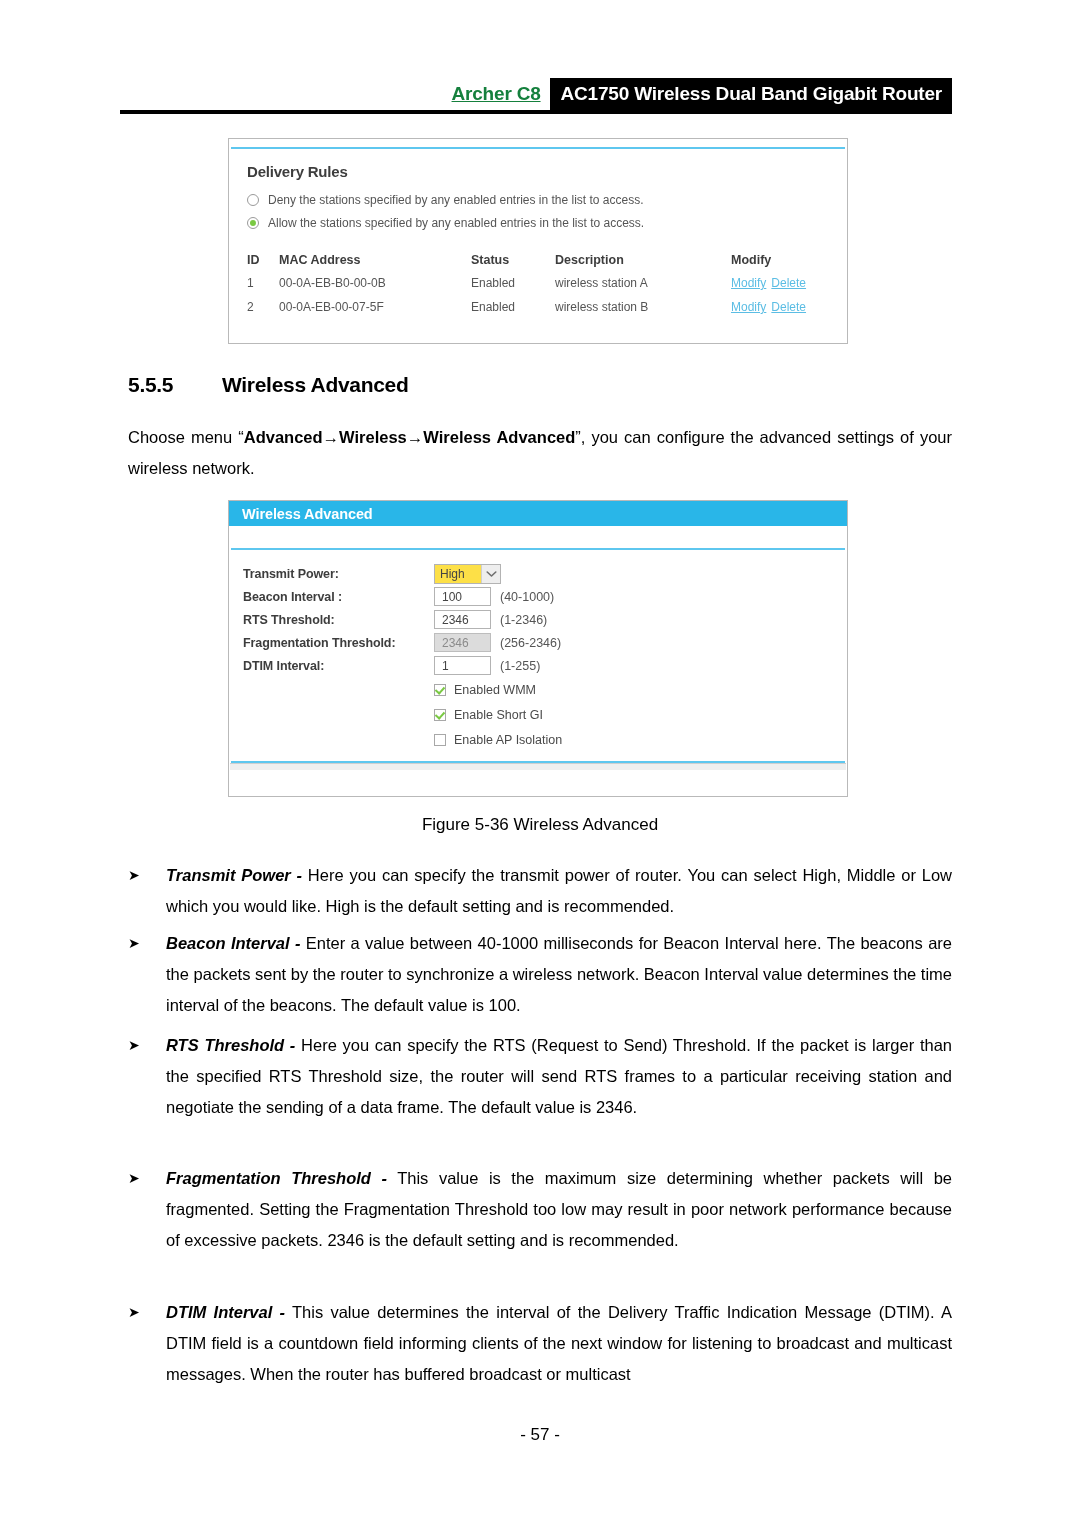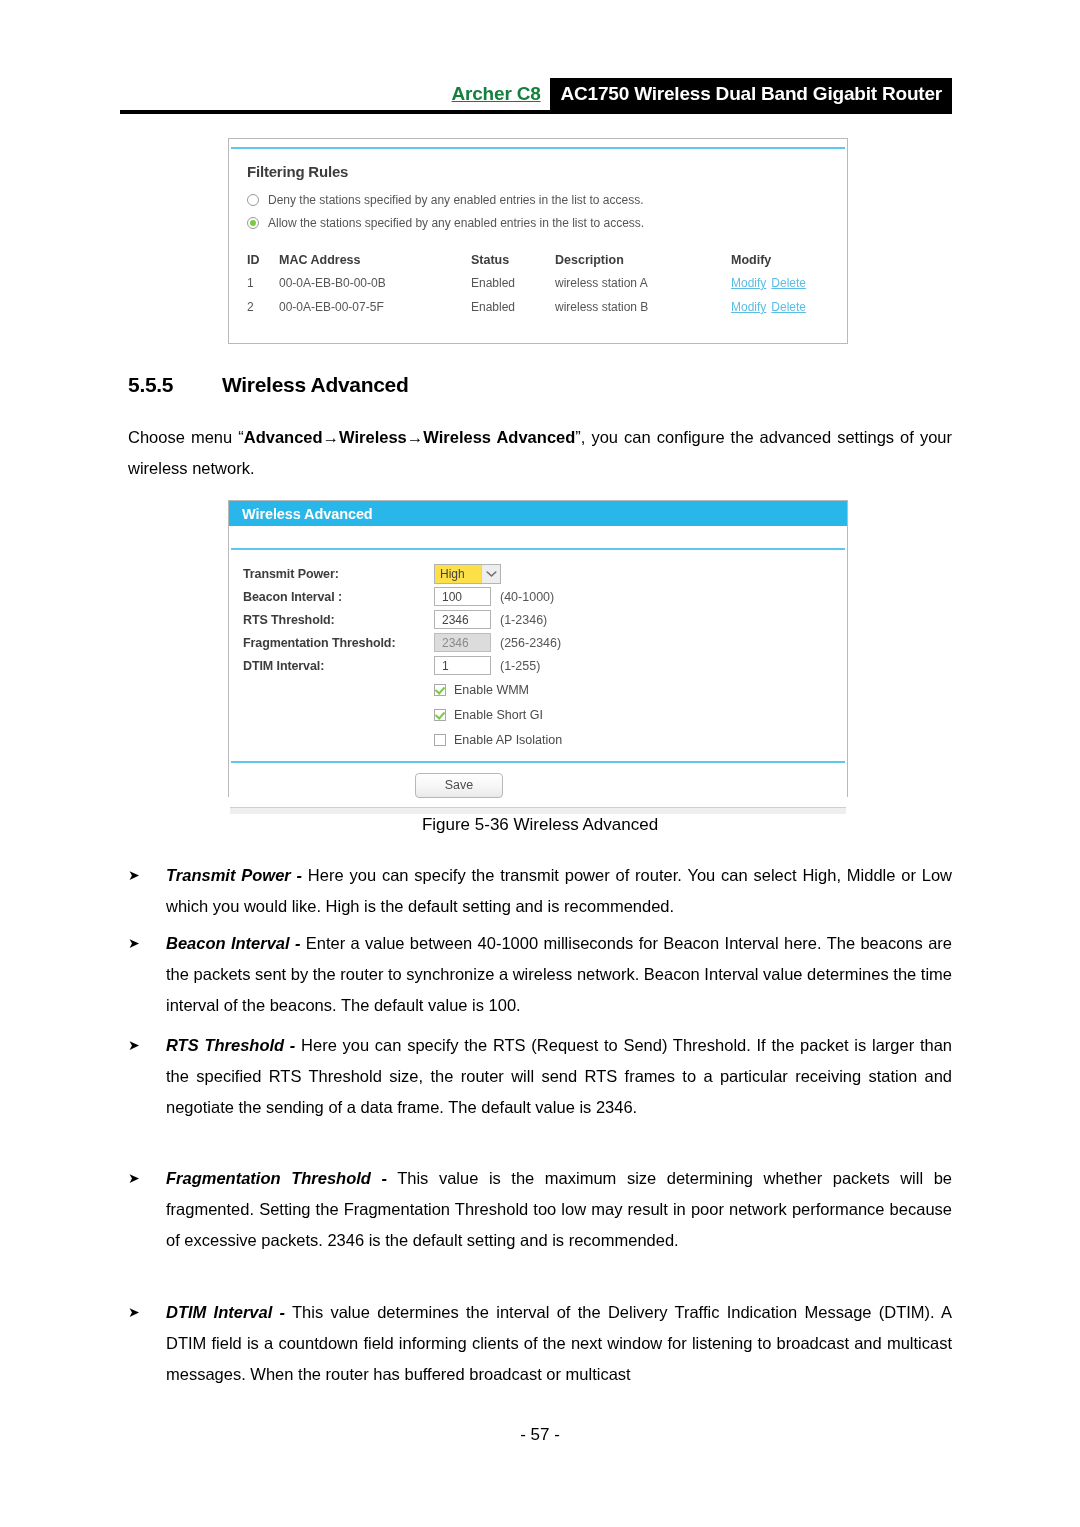--- a/index.html
+++ b/index.html
@@ -377,21 +377,21 @@
 
 <div class="page-header">
   <div class="header-model">Archer C8</div>
   <div class="header-banner">AC1750 Wireless Dual Band Gigabit Router</div>
 </div>
 <div class="header-rule"></div>
 
 <div class="panel" id="filtering-panel">
   <div class="fp-topline"></div>
   <div class="fp-body">
-    <div class="fp-title">Filtering Rules</div>
+    <div class="fp-title">Delivery Rules</div>
 
     <div class="radio-row">
       <span class="radio"></span>
       <span>Deny the stations specified by any enabled entries in the list to access.</span>
     </div>
     <div class="radio-row">
       <span class="radio checked"></span>
       <span>Allow the stations specified by any enabled entries in the list to access.</span>
     </div>
 
@@ -475,36 +475,33 @@
     </div>
 
     <div class="form-row">
       <div class="form-label">DTIM Interval:</div>
       <div class="txtbox">1</div>
       <div class="hint">(1-255)</div>
     </div>
 
     <div class="check-row">
       <span class="checkbox checked"></span>
-      <span class="check-label">Enable WMM</span>
+      <span class="check-label">Enabled WMM</span>
     </div>
     <div class="check-row">
       <span class="checkbox checked"></span>
       <span class="check-label">Enable Short GI</span>
     </div>
     <div class="check-row">
       <span class="checkbox"></span>
       <span class="check-label">Enable AP Isolation</span>
     </div>
   </div>
 
   <div class="ap-footline"></div>
-  <div class="ap-savebar">
-    <div class="btn-save">Save</div>
-  </div>
   <div class="ap-bottomstrip"></div>
 </div>
 
 <div class="figure-caption">Figure 5-36 Wireless Advanced</div>
 
 <div class="bullet" style="top:860px;">
   <span class="marker">➤</span>
   <span class="btext"><b>Transmit Power -</b><span> Here you can specify the transmit power of router. You can select High, Middle or Low which you would like. High is the default setting and is recommended.</span></span>
 </div>
 

